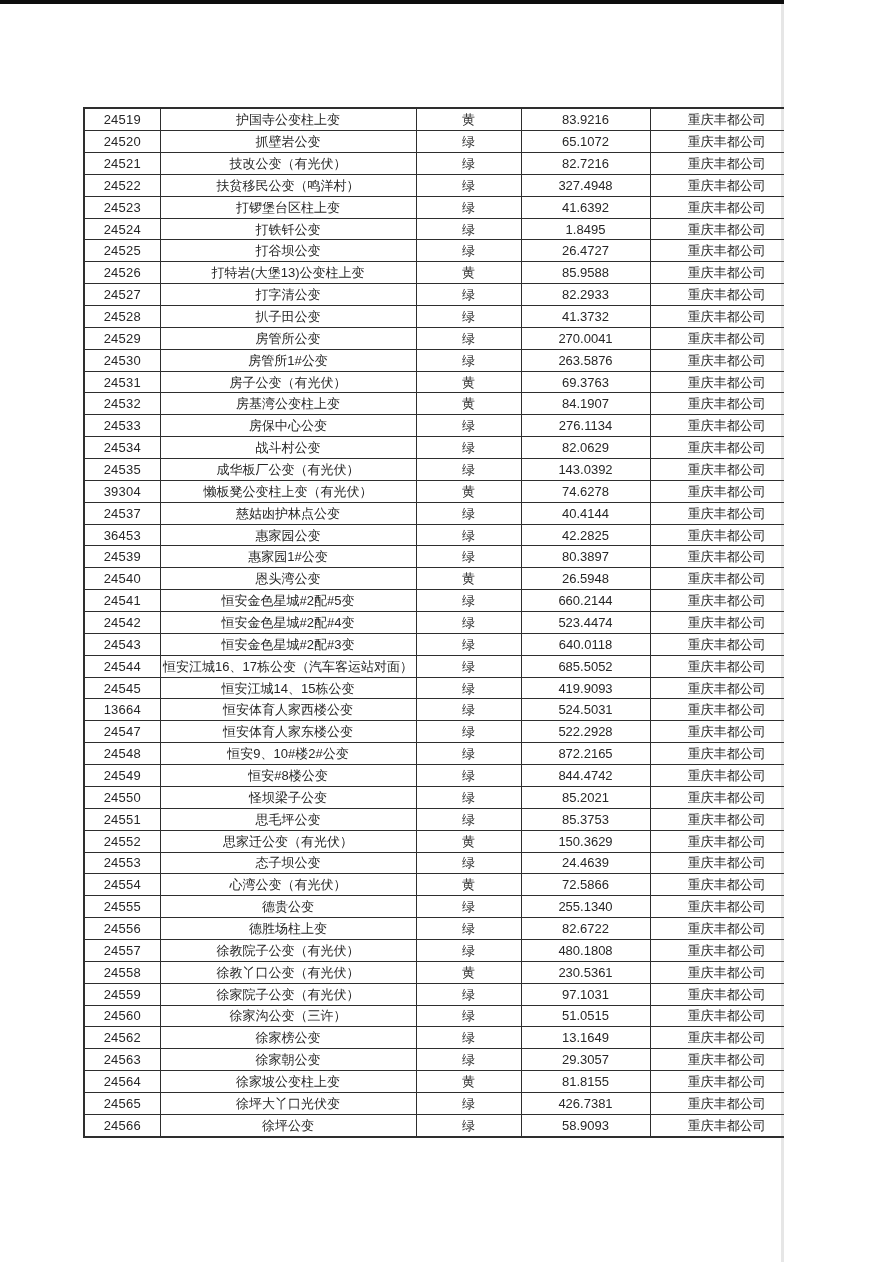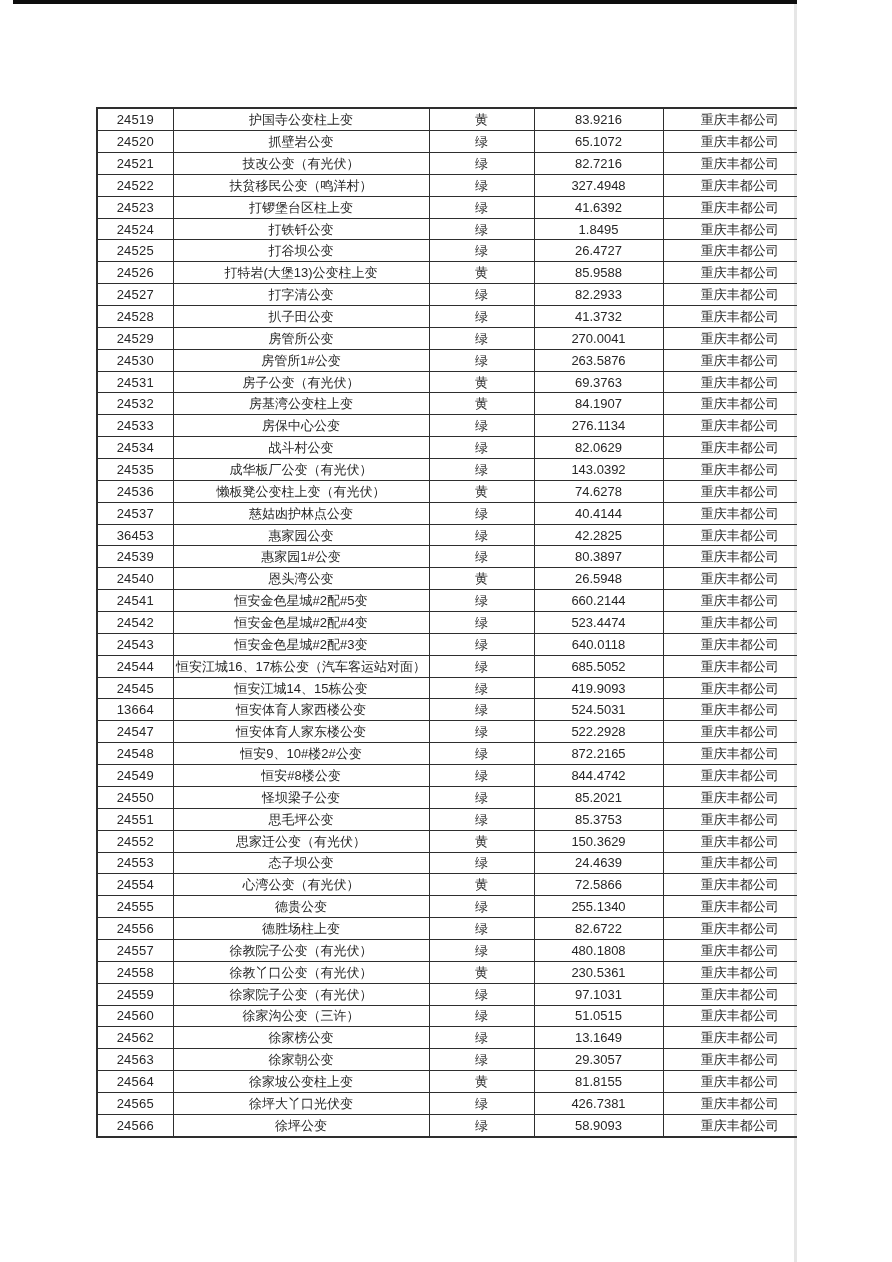--- a/index.html
+++ b/index.html
@@ -8,21 +8,20 @@
     background: #ffffff;
   }
   .page {
     position: relative;
     width: 784px;
     height: 1262px;
     background: #ffffff;
     overflow: hidden;
     font-family: "Liberation Sans", "DejaVu Sans", sans-serif;
     color: #262626;
-    margin-left: 13px;
   }
   .top-bar {
     position: absolute;
     top: 0;
     left: 0;
     width: 892px;
     height: 4px;
     background: #0d0d0d;
   }
   .right-edge {
@@ -188,21 +187,21 @@
           <td class="col-company">重庆丰都公司</td>
         </tr>
         <tr>
           <td class="col-id">24535</td>
           <td class="col-name">成华板厂公变（有光伏）</td>
           <td class="col-status">绿</td>
           <td class="col-value">143.0392</td>
           <td class="col-company">重庆丰都公司</td>
         </tr>
         <tr>
-          <td class="col-id">24536</td>
+          <td class="col-id">39304</td>
           <td class="col-name">懒板凳公变柱上变（有光伏）</td>
           <td class="col-status">黄</td>
           <td class="col-value">74.6278</td>
           <td class="col-company">重庆丰都公司</td>
         </tr>
         <tr>
           <td class="col-id">24537</td>
           <td class="col-name">慈姑凼护林点公变</td>
           <td class="col-status">绿</td>
           <td class="col-value">40.4144</td>

